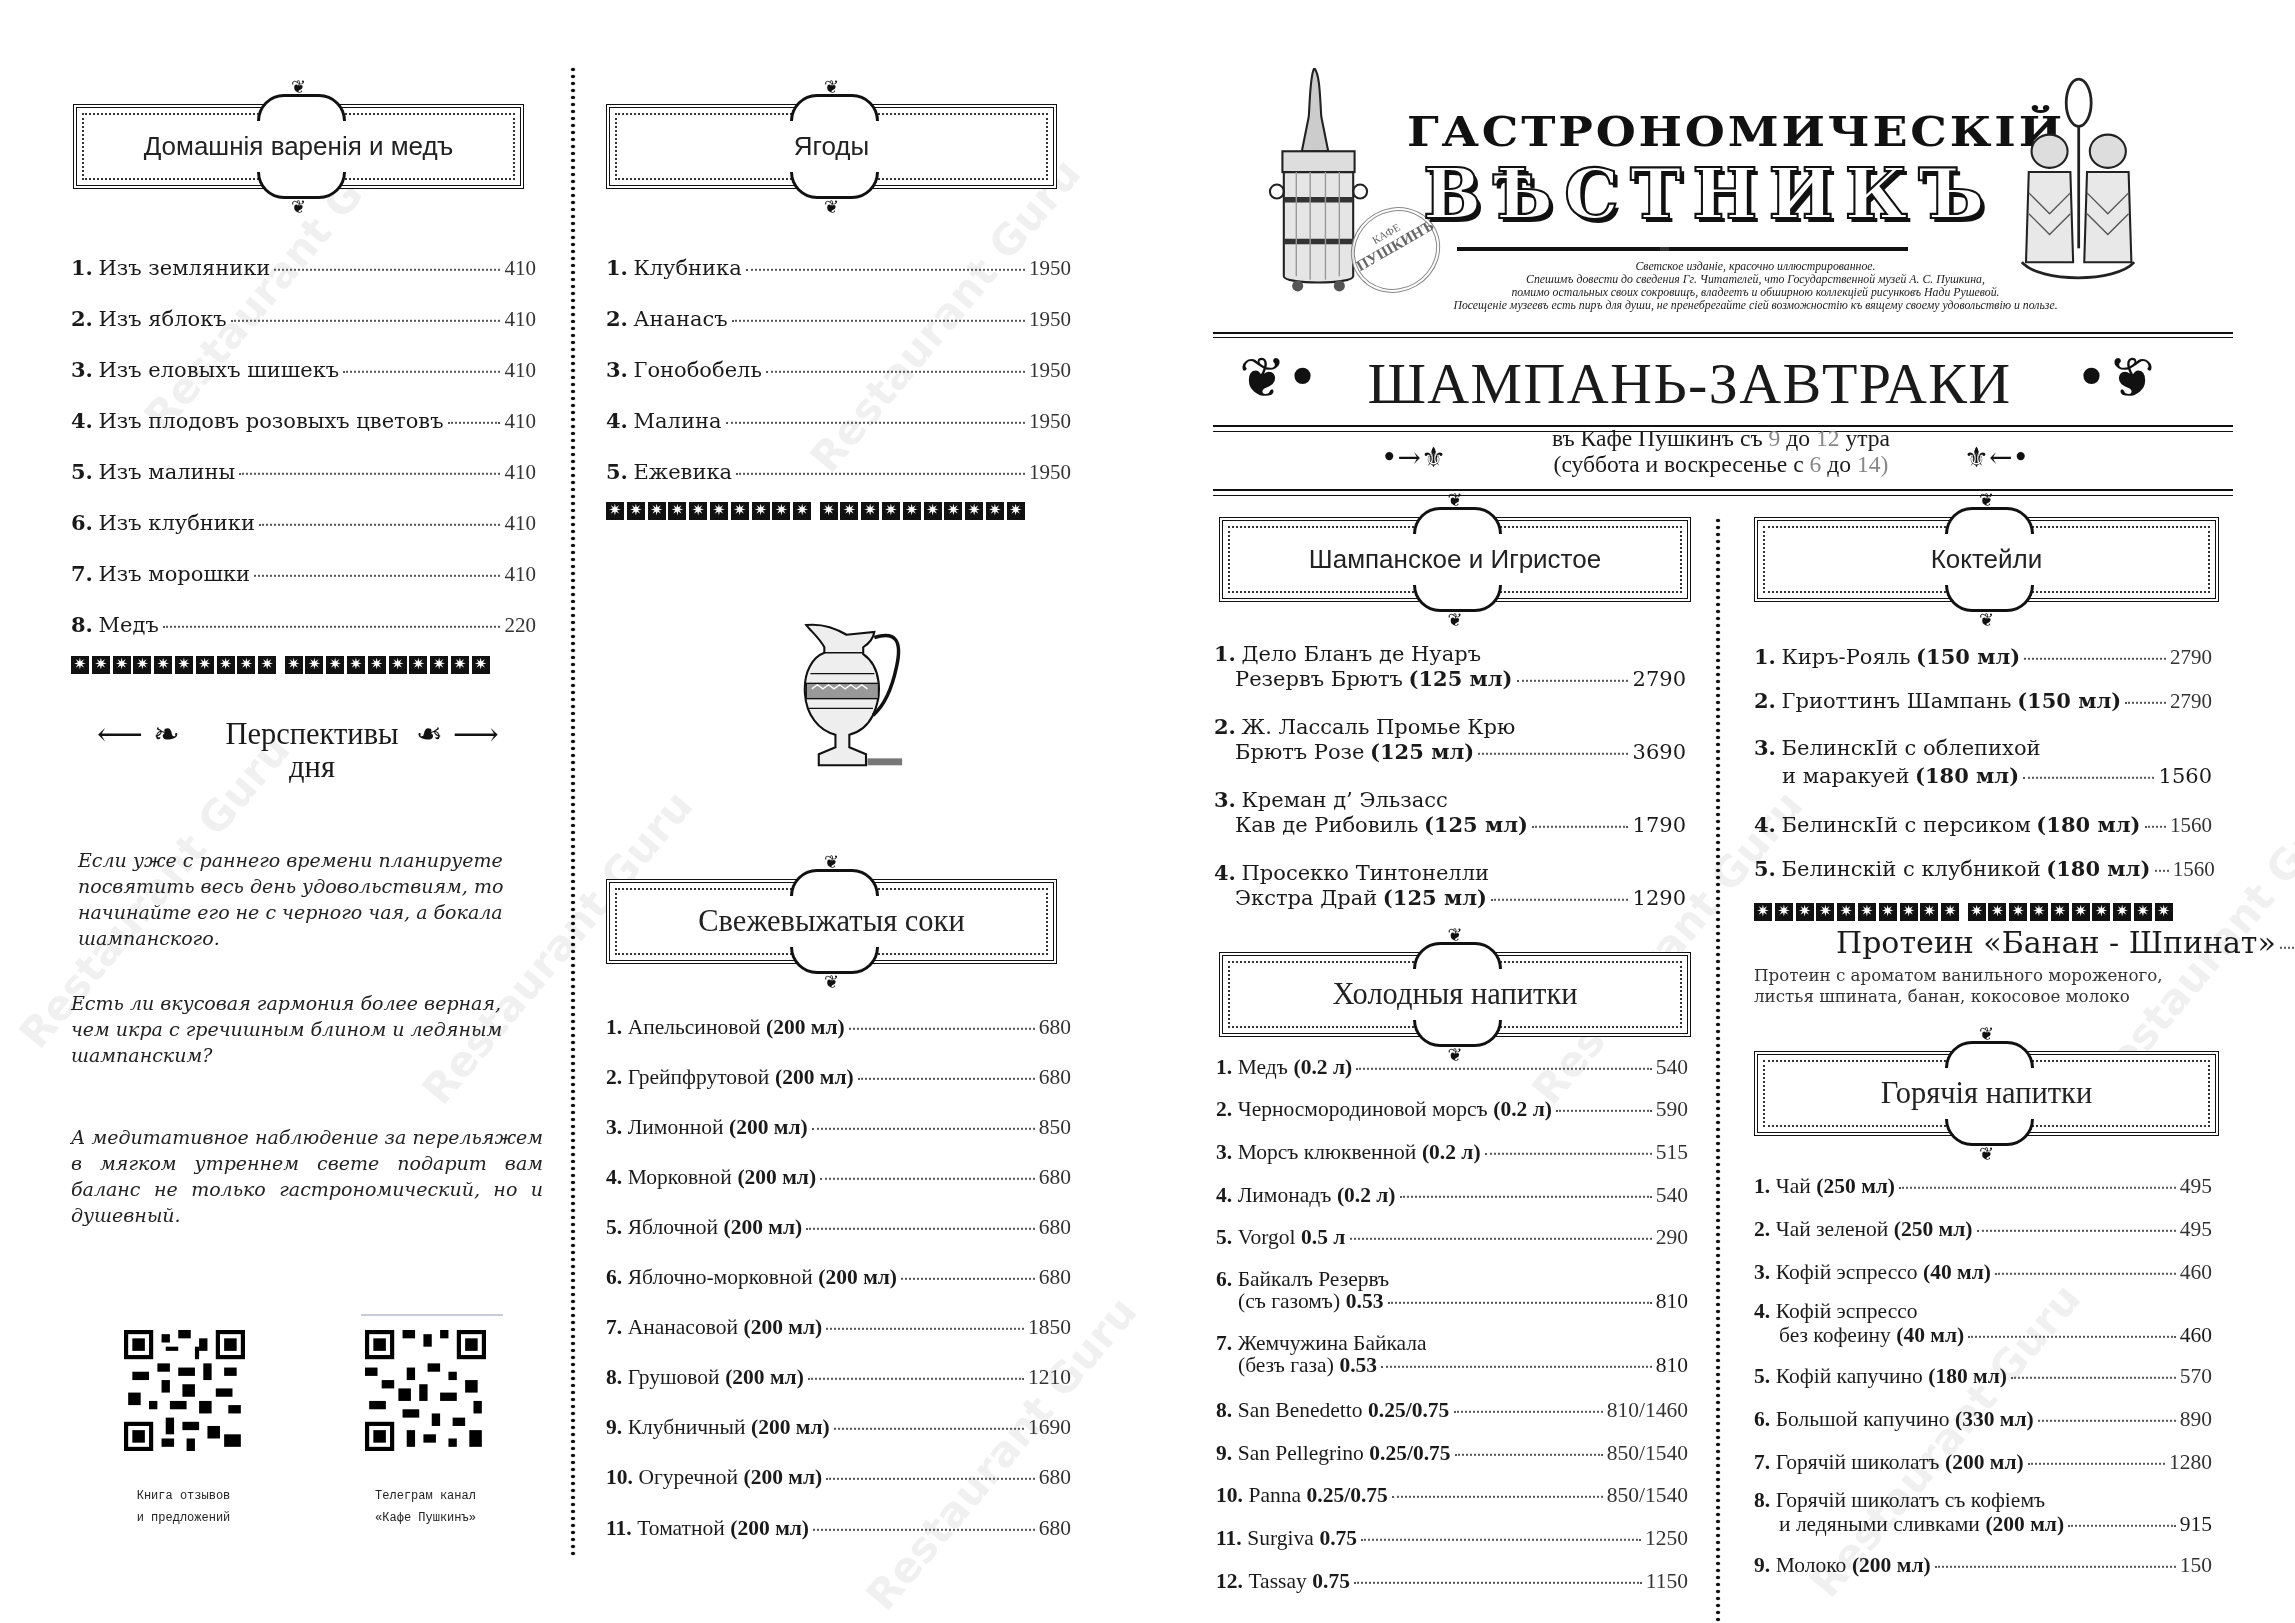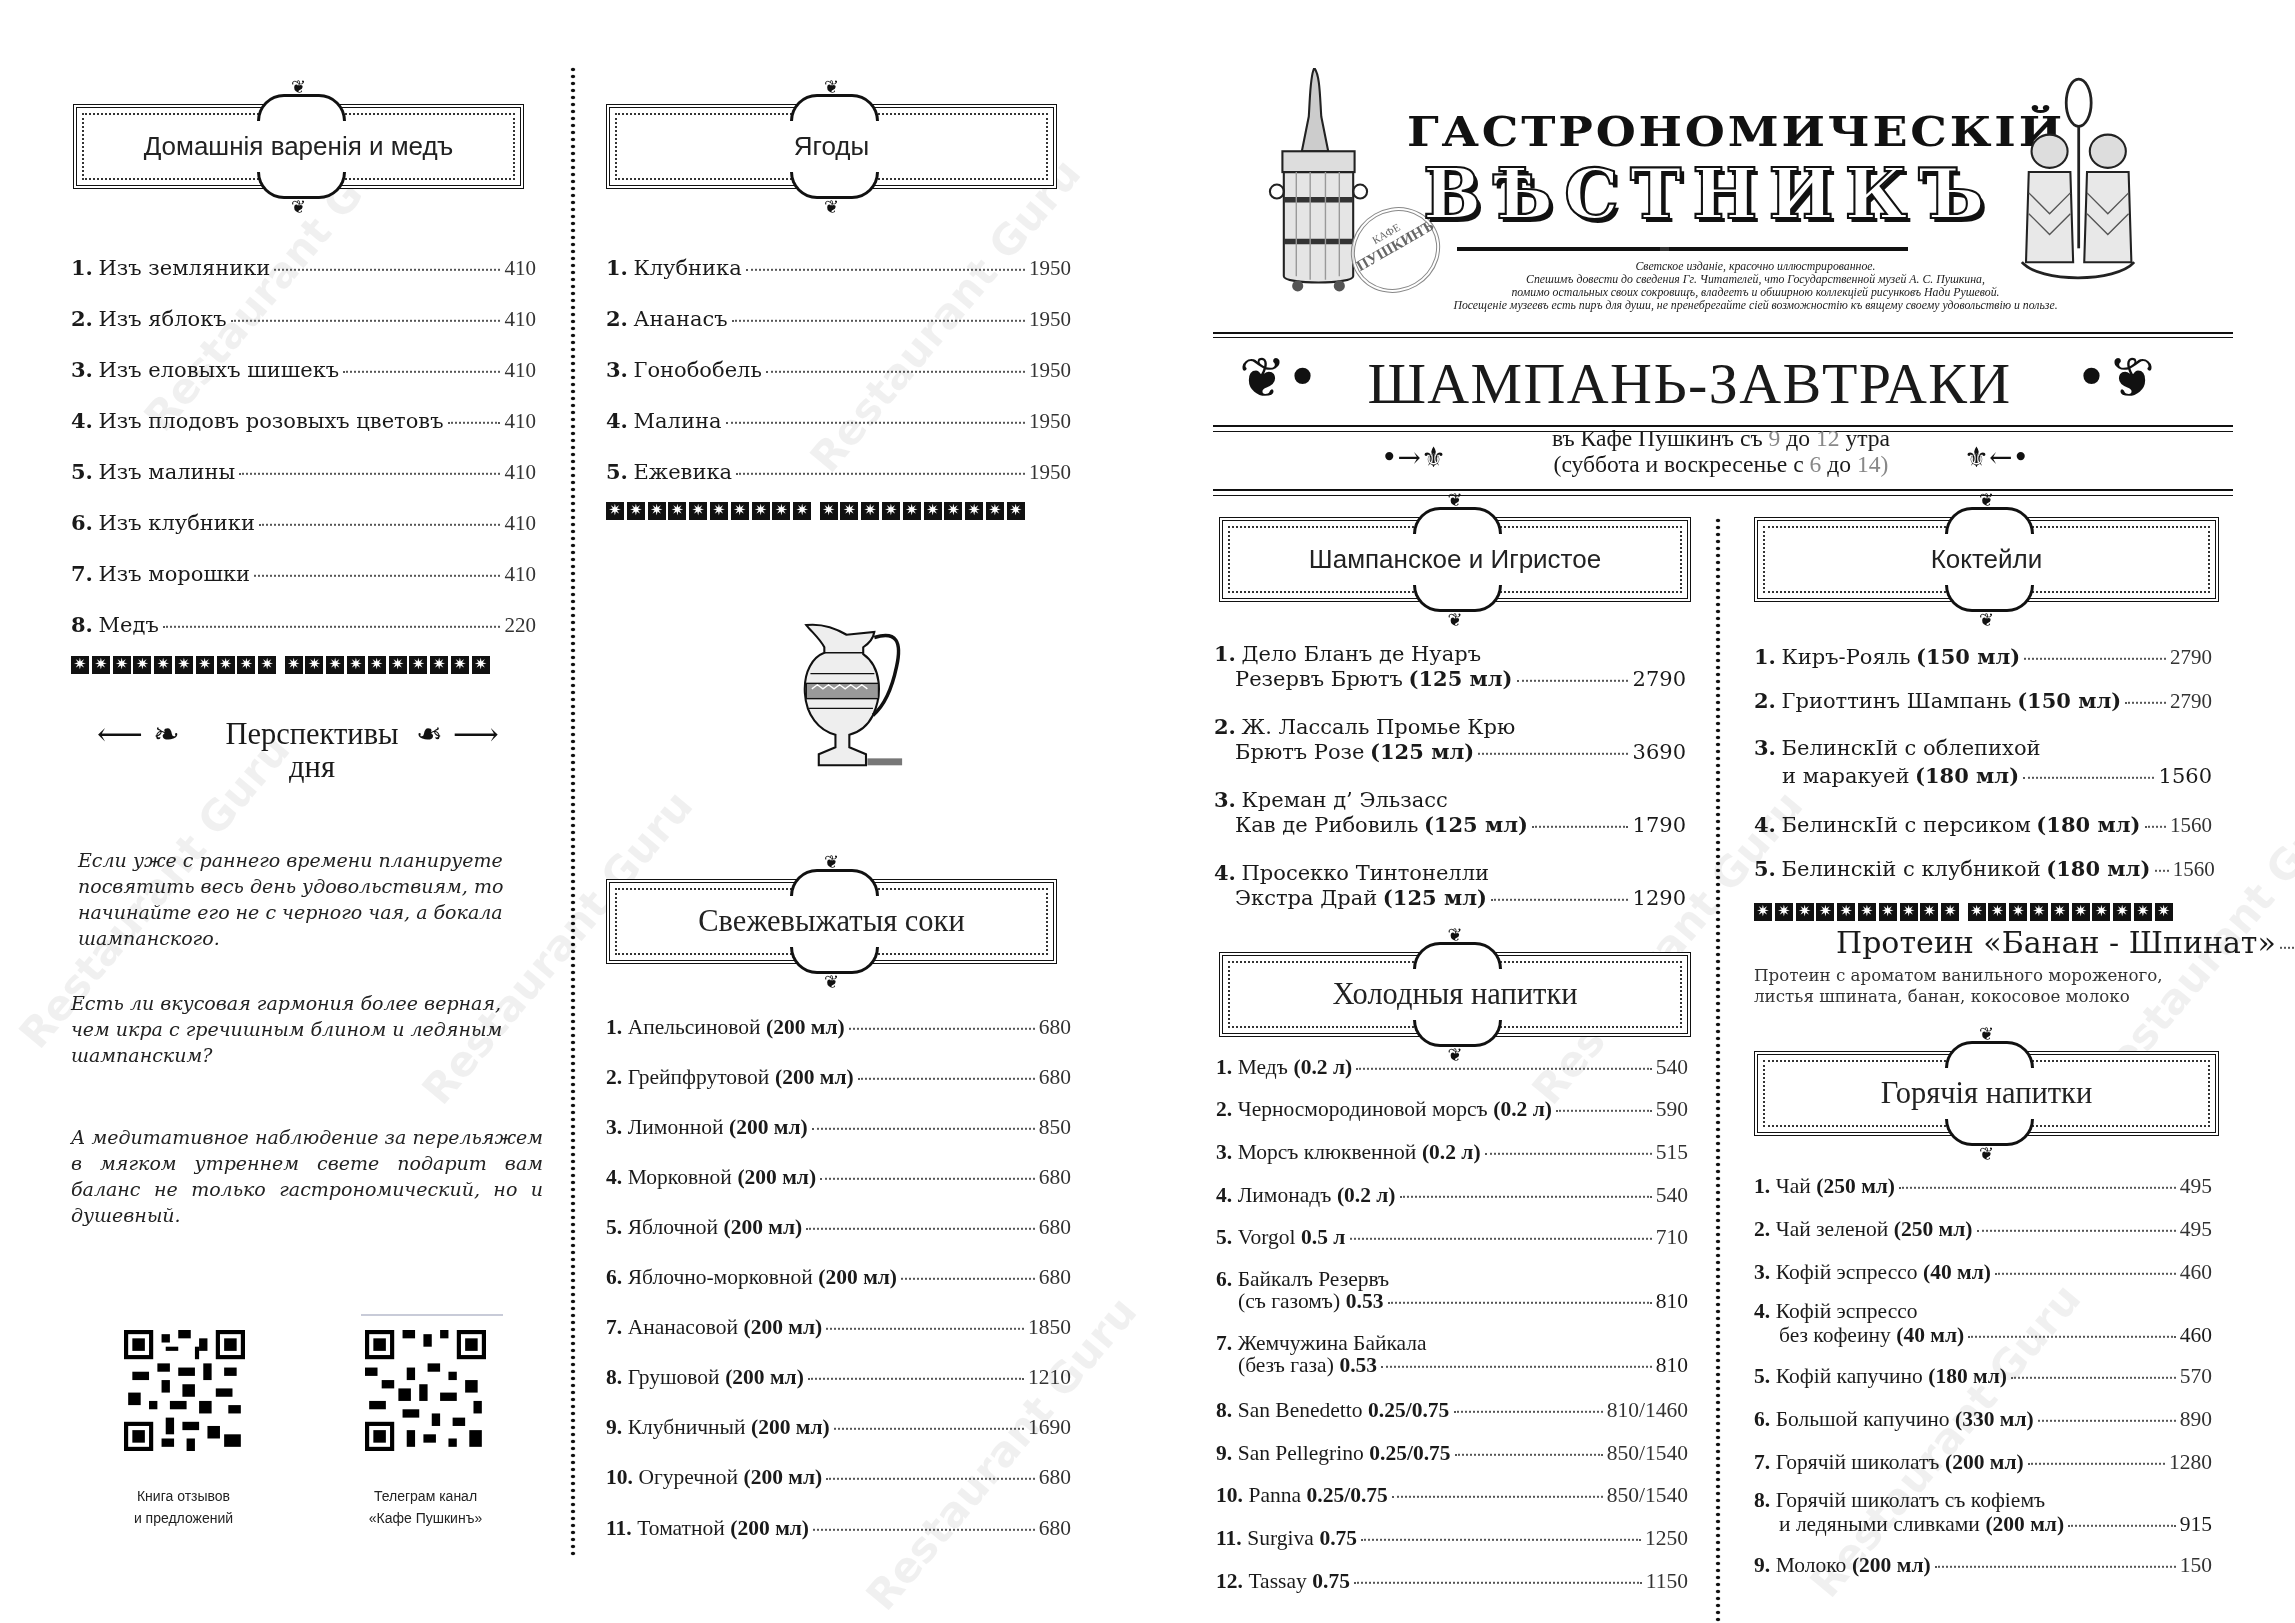--- a/index.html
+++ b/index.html
@@ -31,21 +31,21 @@
   .item2 .l1{display:block;}
   .item2 .l2{display:flex;align-items:baseline;}
   .item2 .l2 .dots{flex:1;border-bottom:2.1px dotted #555;margin:0 4.2px;transform:translateY(-4.2px);}
   .narrowfont{font-family:"Liberation Serif",serif;font-size:21.5px;}
   
   .starbar{position:absolute;height:19.4px;display:flex;gap:2.8px;overflow:hidden;}
   .starbar span{display:inline-block;width:18px;height:18px;background:#111;position:relative;}
   .starbar span::after{content:"✷";position:absolute;left:0;top:-2.1px;width:18px;text-align:center;color:#fff;font-size:15.3px;line-height:21px;}
   .italic-text{position:absolute;font-family:"DejaVu Serif",serif;font-style:italic;font-size:19px;line-height:26px;color:#222;}
   .justify{text-align:justify;}
-  .caption{position:absolute;text-align:center;font-family:Liberation Sans, sans-serif;font-size:14px;line-height:22px;color:#222;}
+  .caption{position:absolute;text-align:center;font-family:Liberation Mono, monospace;font-size:12px;line-height:22px;color:#222;}
   .rule{position:absolute;height:0;border-top:2.8px solid #111;}
   .rule.thin{border-top:1.4px solid #111;}
   .wm{position:absolute;color:rgba(0,0,0,0.06);font-family:"DejaVu Sans",sans-serif;font-weight:bold;font-size:42px;transform:rotate(-50deg);white-space:nowrap;pointer-events:none;}
 </style>
 </head>
 <body>
 
 <div class="wm" style="left:83px;top:250px;">Restaurant Guru</div>
 <div class="wm" style="left:-42px;top:867px;">Restaurant Guru</div>
 <div class="wm" style="left:361px;top:923px;">Restaurant Guru</div>
@@ -530,21 +530,21 @@
         <span class="name">Лимонадъ</span>
         <span class="vol" style="margin-left: 5.6px;">(0.2 л)</span>
         <span class="dots"></span>
         <span class="price">540</span>
       </div>
       <div class="item narrowfont" style="left: 1216px; top: 1225px; width: 472px;">
         <span class="num">5.</span>
         <span class="name">Vorgol</span>
         <span class="vol" style="margin-left: 5.6px;">0.5 л</span>
         <span class="dots"></span>
-        <span class="price">710</span>
+        <span class="price">290</span>
       </div>
       <div id="cold-list-2">
         <div class="item2 narrowfont" style="left: 1216px; top: 1268px; width: 472px; line-height: 22px;">
           <span class="l1"><b style="margin-right: 5.6px;">6.</b><span>Байкалъ Резервъ</span></span>
           <span class="l2" style="padding-left: 22px;">
             <span>(съ газомъ)</span>
             <b style="margin-left: 5.6px;">0.53</b>
             <span class="dots"></span>
             <span class="price">810</span>
           </span>

